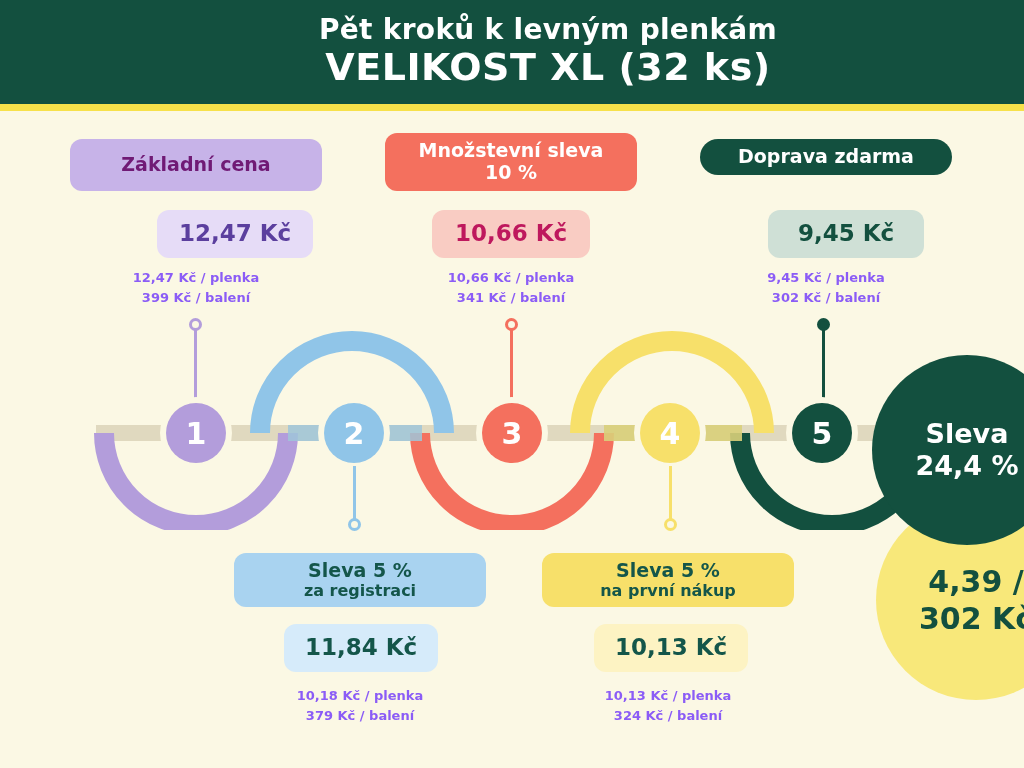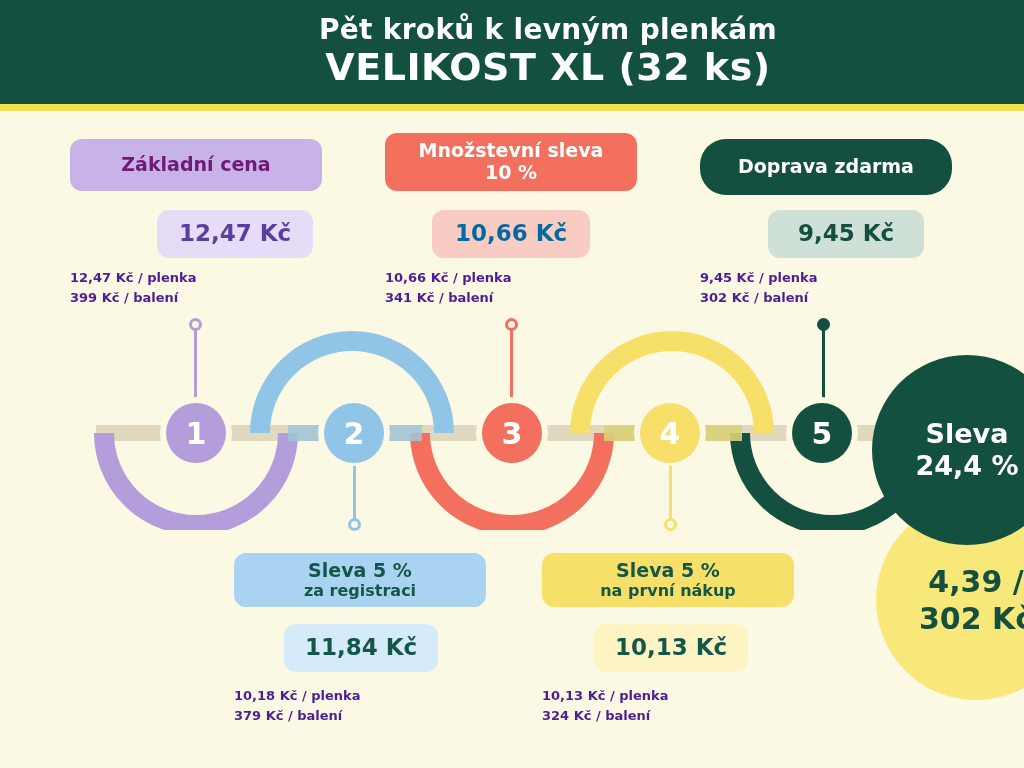--- a/index.html
+++ b/index.html
@@ -34,30 +34,30 @@
     border-radius:12px;
     display:flex;flex-direction:column;align-items:center;justify-content:center;
     text-align:center;
     font-weight:bold;
     box-sizing:border-box;
   }
   .label-pill{font-size:19px;line-height:1.15;padding:6px 14px;}
   .price-pill{font-size:23px;line-height:1.1;}
   .note{
     position:absolute;
-    font-size:13px;font-weight:bold;color:#4c1d95;line-height:1.5;
+    font-size:13px;font-weight:bold;color:#8b5cf6;line-height:1.5;text-align:center;
   }
 
   
   .c-purple-label{background:#c7b3e8;color:#701a75;}
   .c-purple-price{background:#e6dcf7;color:#5b3f9e;}
   .c-blue-label{background:#a9d3f0;color:#14564a;}
   .c-blue-price{background:#d6ebfa;color:#14564a;}
   .c-red-label{background:#f4705e;color:#ffffff;}
-  .c-red-price{background:#f9ccc3;color:#0369a1;}
+  .c-red-price{background:#f9ccc3;color:#be185d;}
   .c-yellow-label{background:#f7e06a;color:#14564a;}
   .c-yellow-price{background:#fdf3c3;color:#14564a;}
   .c-green-label{background:#13503f;color:#ffffff;}
   .c-green-price{background:#cfe0d6;color:#13503f;}
 
   
   .diagram{position:absolute;left:0;top:300px;width:1024px;height:230px;}
   .diagram svg{display:block;}
 
   
@@ -119,21 +119,21 @@
   <span>10 %</span>
 </div>
 <div class="pill price-pill c-red-price" style="left:432px;top:210px;width:158px;height:48px;">
   <span>10,66 Kč</span>
 </div>
 <div class="note" style="left:385px;top:268px;width:252px;">
   <div>10,66 Kč / plenka</div>
   <div>341 Kč / balení</div>
 </div>
 
-<div class="pill label-pill c-green-label" style="left:700px;top:139px;width:252px;height:56px;border-radius:26px;">
+<div class="pill label-pill c-green-label" style="left:700px;top:139px;width:252px;height:36px;border-radius:26px;">
   <span>Doprava zdarma</span>
 </div>
 <div class="pill price-pill c-green-price" style="left:748px;top:210px;width:156px;height:48px;margin-left:20px;">
   <span>9,45 Kč</span>
 </div>
 <div class="note" style="left:700px;top:268px;width:252px;">
   <div>9,45 Kč / plenka</div>
   <div>302 Kč / balení</div>
 </div>
 

